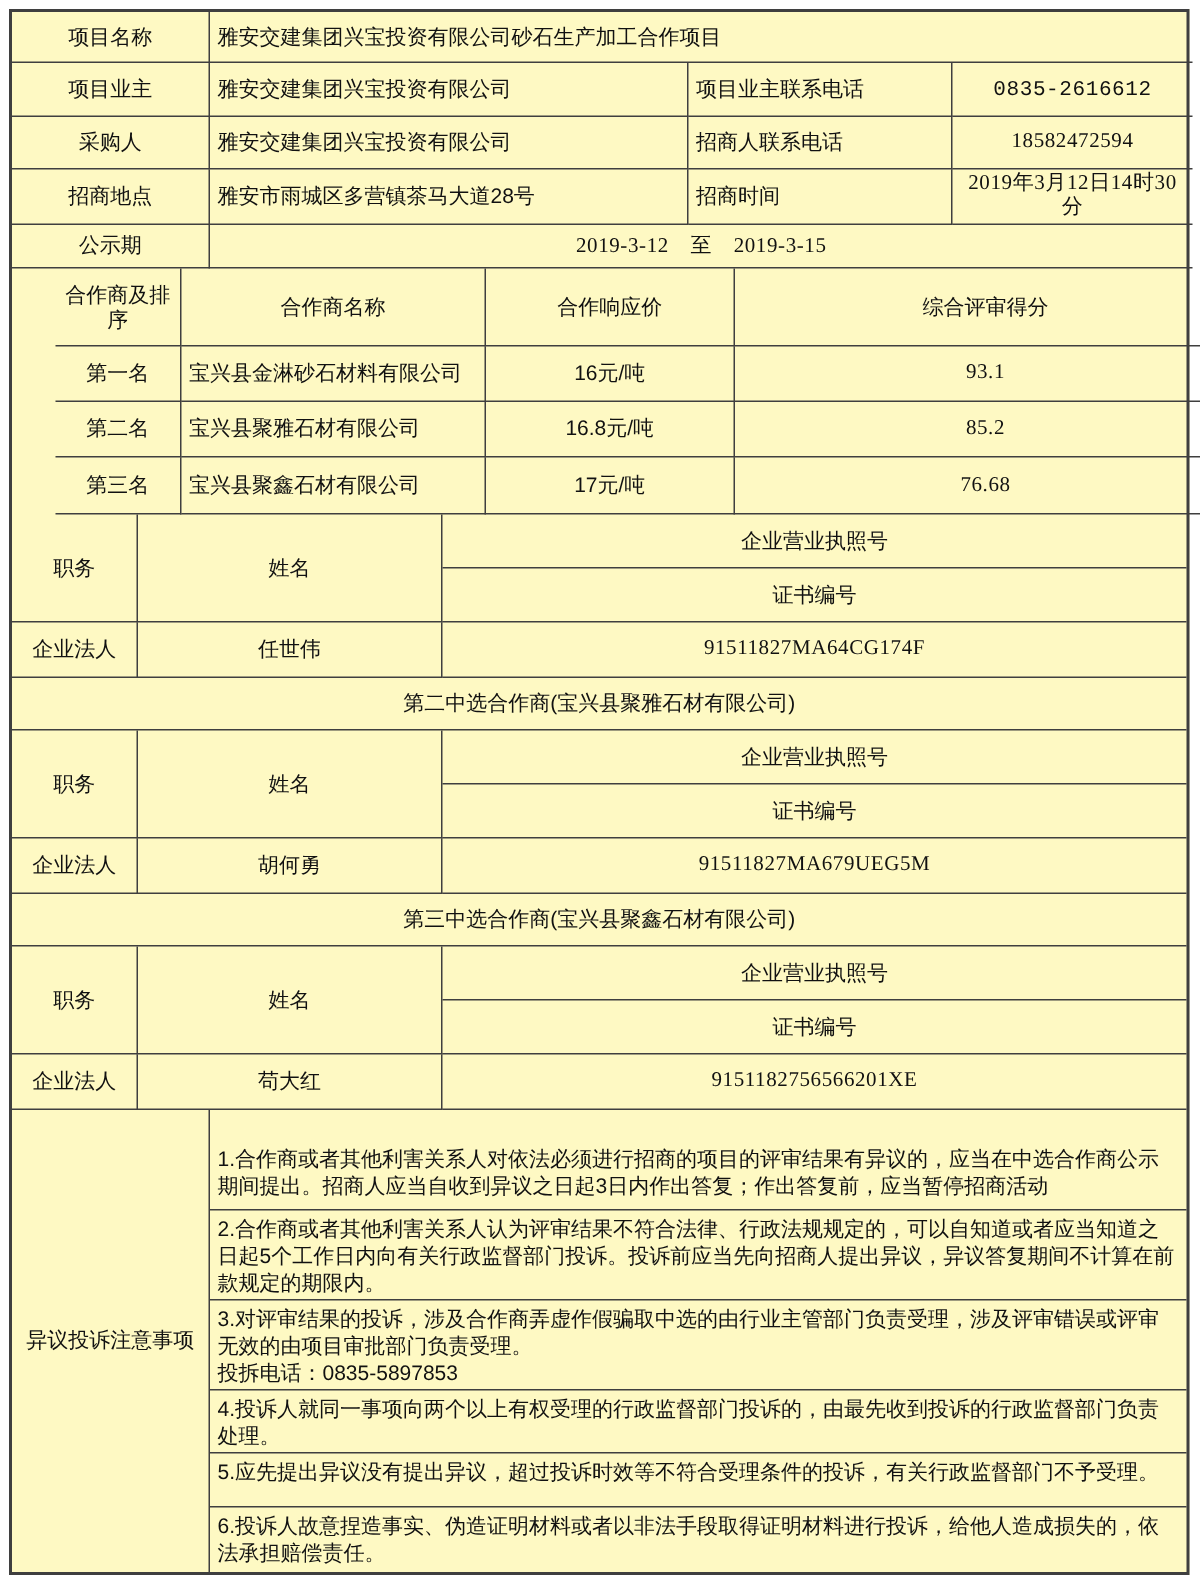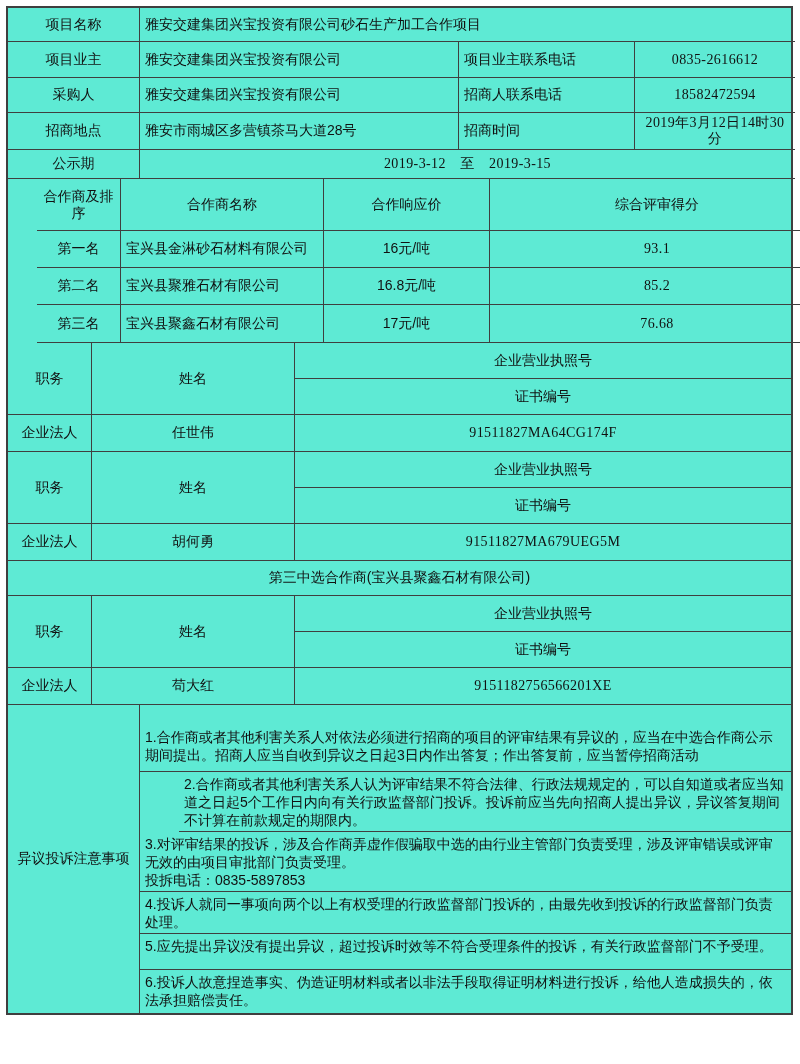--- a/index.html
+++ b/index.html
@@ -8,52 +8,52 @@
   body {
     width: 800px; height: 1064px;
     font-family: "Liberation Sans", sans-serif;
     font-size: 14px; color: #111;
     overflow: hidden;
   }
   .doc-table {
     width: 787px;
     margin: 6px 0 0 6px;
     border: 2px solid var(--bc);
-    background: #5eead4;
+    background: #fef9c3;
   }
   .grid { display: grid; }
   .c { display: flex; align-items: center; min-height: 0; }
   .center { justify-content: center; text-align: center; }
   .left { justify-content: flex-start; text-align: right; padding-left: 5px; padding-right: 3px; }
   .br { border-right: 1px solid var(--bc); }
   .bb { border-bottom: 1px solid var(--bc); }
   .num { font-family: "Liberation Serif", serif; letter-spacing: .4px; }
 
   
   .info-grid { grid-template-columns: 132px 319px 176px 160px; }
-  .h34 { min-height: 34px; } .h36 { min-height: 36px; } .h35 { min-height: 35px; }
+  .h34 { min-height: 34px; } .h36 { min-height: 36px; font-family: Liberation Mono, monospace; } .h35 { min-height: 35px; }
   .h29 { min-height: 29px; } .h52 { min-height: 52px; } .h37 { min-height: 37px; }
   .h38 { min-height: 38px; }
   .span3 { grid-column: 2 / 5; }
   .wrapcell { line-height: 16px; padding: 2px 6px; text-align: center; justify-content: center; font-family: Liberation Serif, serif; }
 
   
   .rank-grid { grid-template-columns: 84px 203px 166px 334px; margin-left: 29px; }
   .rank-head { line-height: 17px; padding: 2px; }
 
   
   .sec-head { min-height: 35px; }
   .winner-grid { grid-template-columns: 84px 203px 1fr; grid-template-rows: 36px 36px; }
   .rowspan2 { grid-row: 1 / 3; }
   .legal-grid { grid-template-columns: 84px 203px 1fr; }
 
   
   .notes-grid { grid-template-columns: 132px 1fr; }
   .note-item { line-height: 18px; padding: 3px 5px 2px 5px; white-space: pre-line; }
-  .n1 { min-height: 47px; margin-top: 20px; } .n2 { min-height: 58px; margin-left: 39px; } .n3 { min-height: 57px; }
+  .n1 { min-height: 47px; margin-top: 20px; } .n2 { min-height: 58px; } .n3 { min-height: 57px; }
   .n4 { min-height: 36px; } .n5 { min-height: 36px; } .n6 { min-height: 43px; }
 </style>
 </head>
 <body>
 
 <div class="doc-table">
 
   <div class="grid info-grid">
     <div class="c center br bb h34">项目名称</div>
     <div class="c left bb h34 span3">雅安交建集团兴宝投资有限公司砂石生产加工合作项目</div>
@@ -107,20 +107,21 @@
       <div class="c center bb">证书编号</div>
     </div>
     <div class="grid legal-grid">
       <div class="c center br bb h37">企业法人</div>
       <div class="c center br bb h37">任世伟</div>
       <div class="c center bb h37 num">91511827MA64CG174F</div>
     </div>
   </div>
 
   <div>
+    <div class="c center bb sec-head">第二中选合作商(宝兴县聚雅石材有限公司)</div>
     <div class="grid winner-grid">
       <div class="c center br bb rowspan2">职务</div>
       <div class="c center br bb rowspan2">姓名</div>
       <div class="c center bb">企业营业执照号</div>
       <div class="c center bb">证书编号</div>
     </div>
     <div class="grid legal-grid">
       <div class="c center br bb h37">企业法人</div>
       <div class="c center br bb h37">胡何勇</div>
       <div class="c center bb h37 num">91511827MA679UEG5M</div>

